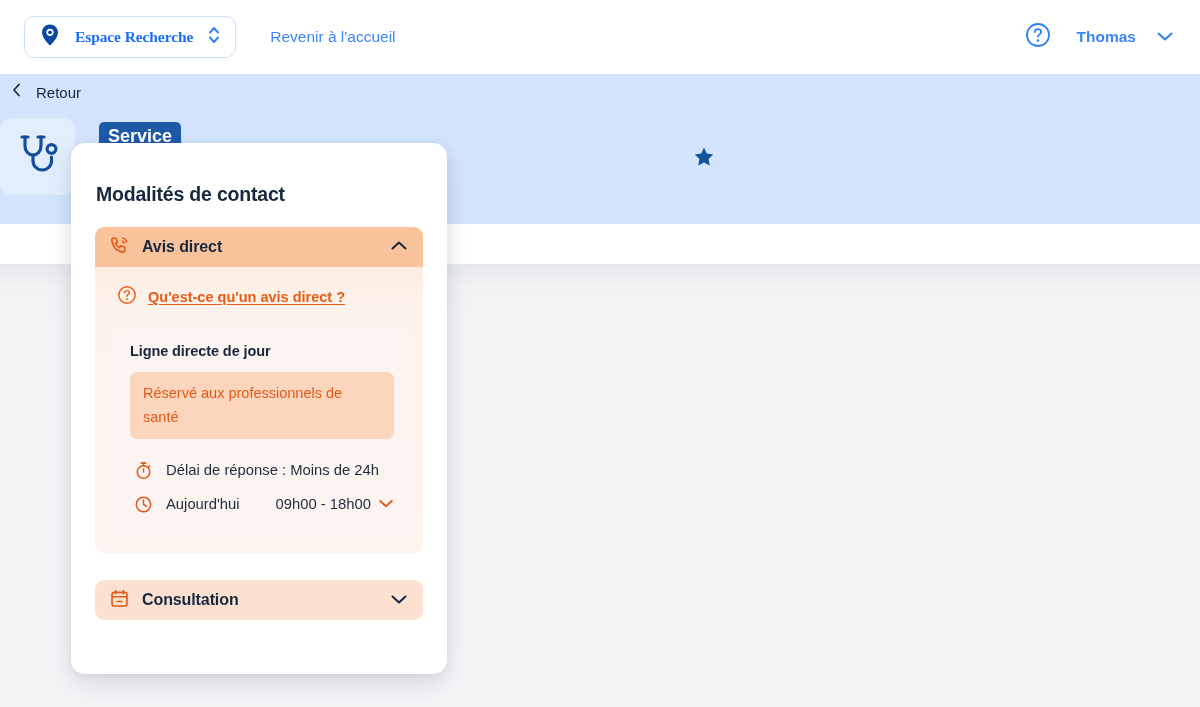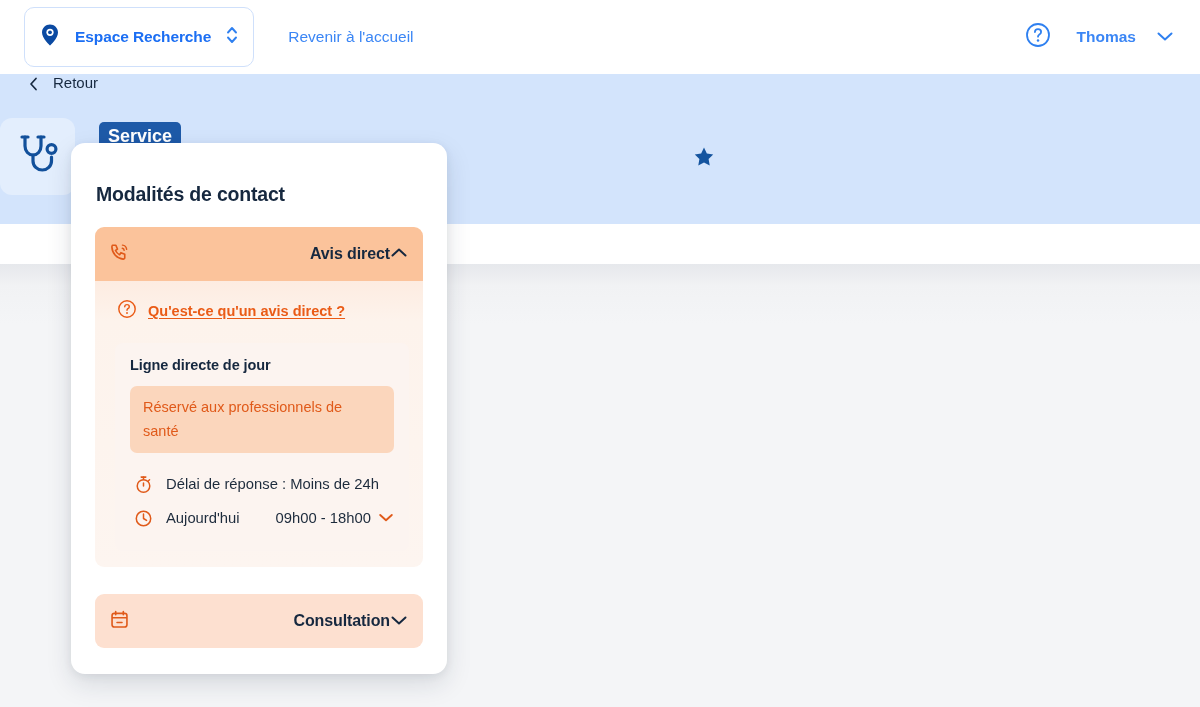--- a/index.html
+++ b/index.html
@@ -15,23 +15,23 @@
   .header {
     position: absolute; top: 0; left: 0;
     width: 1200px; height: 74px;
     background: #ffffff;
     display: flex; align-items: center;
     padding: 0 18px 0 24px;
     z-index: 5;
   }
   .space-selector {
     display: flex; align-items: center; gap: 14px;
-    height: 60px; padding: 0 14px;
+    height: 42px; padding: 0 14px;
     border: 1.5px solid #cfe0fb; border-radius: 10px;
-    background: #ffffff; cursor: pointer;
+    background: #ffffff; cursor: pointer; font-family: Liberation Serif, serif;
   }
   .space-pin { flex: 0 0 auto; display: block; }
   .space-label {
     font-size: 15.5px; font-weight: bold; color: #1b6ef3; letter-spacing: -0.1px;
     white-space: nowrap;
   }
   .space-chevrons { flex: 0 0 auto; display: block; }
   .home-link {
     margin-left: 34px; font-size: 15.5px; color: #3b86f5;
     text-decoration: none; white-space: nowrap; cursor: pointer;
@@ -46,21 +46,21 @@
 
   
   .banner {
     position: absolute; top: 74px; left: 0;
     width: 1200px; height: 150px;
     background: #d3e4fc;
   }
   .back-bar {
     position: absolute; top: 74px; left: 0;
     width: 1200px; height: 36px;
-    display: flex; align-items: flex-start; padding-left: 23px;
+    display: flex; align-items: center; padding-left: 6px;
     z-index: 3;
   }
   .back-chevron { display: block; margin-right: 8px; }
   .back-label { font-size: 15px; color: #16283f; cursor: pointer; }
 
   .icon-tile {
     position: absolute; top: 118px; left: 0;
     width: 75px; height: 77px;
     background: #e3eefd; border-radius: 12px;
     display: flex; align-items: center; justify-content: center;
@@ -102,24 +102,23 @@
   }
   .card-title {
     font-size: 19.5px; font-weight: bold; color: #16283f;
     padding: 40px 24px 0 25px; letter-spacing: -0.2px;
   }
 
   
   .accordion { margin: 21px 24px 0 24px; }
   .acc-head {
     display: flex; align-items: center;
-    height: 54px; padding: 0 15px 0 14px;
+    height: 40px; padding: 0 15px 0 14px;
     background: #fbc39b; border-radius: 9px 9px 0 0;
     cursor: pointer;
-    text-align: right;
   }
   .acc-head.collapsed { border-radius: 9px; background: #fde0d0; }
   .acc-icon { flex: 0 0 auto; display: block; margin-right: 12px; }
   .acc-label {
     flex: 1 1 auto; font-size: 16px; font-weight: bold; color: #16283f;
     letter-spacing: -0.1px;
   }
   .acc-caret { flex: 0 0 auto; display: block; }
 
   .acc-body {

